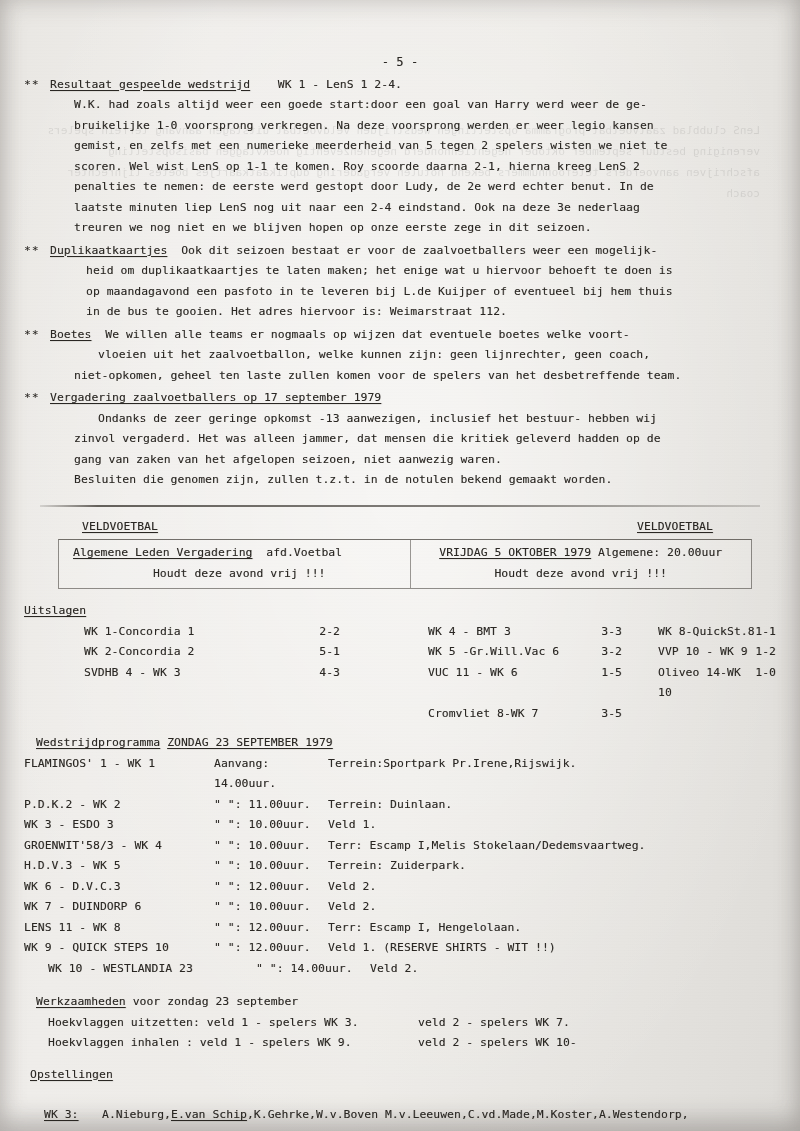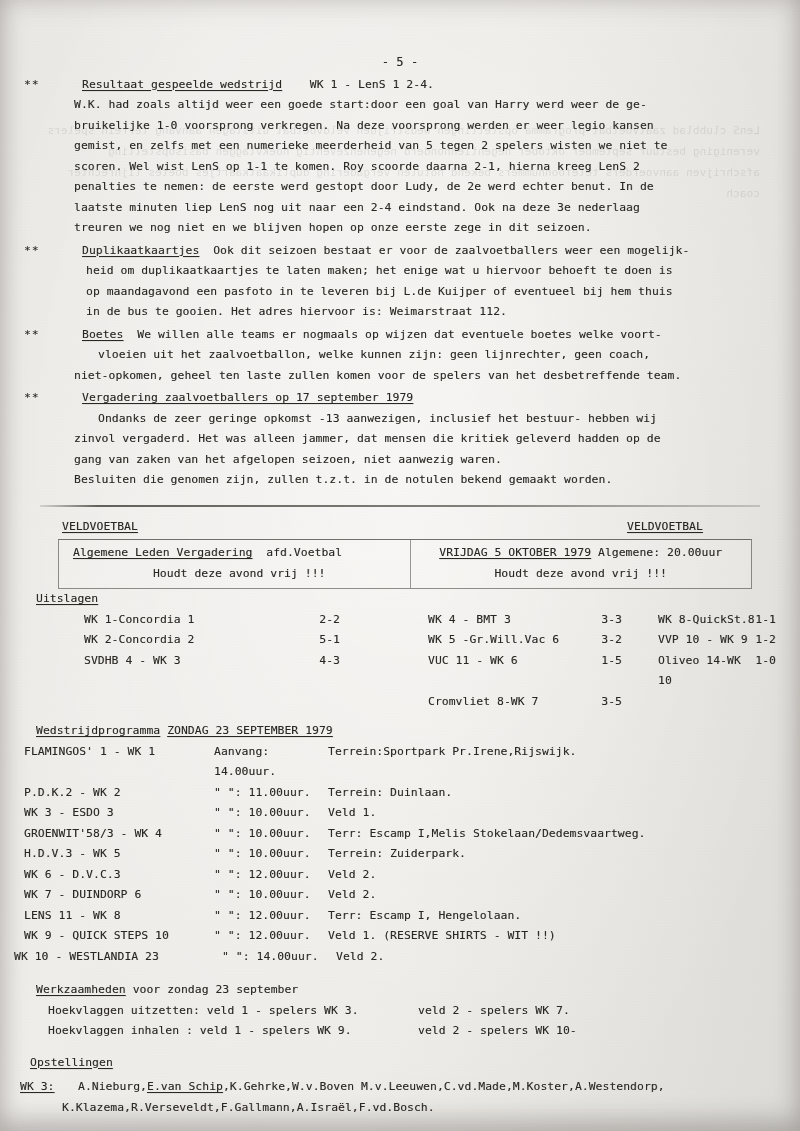--- a/index.html
+++ b/index.html
@@ -74,42 +74,42 @@
   .bullet-row{
     display:flex;
     align-items:flex-start;
     margin-top:2px;
   }
   .stars{
     width:26px;
     flex:0 0 26px;
     letter-spacing:1px;
   }
-  .btext{flex:1 1 auto;margin-left:32px;}
+  .btext{flex:1 1 auto;}
   u, .ul{
     text-decoration:underline;
     text-underline-offset:2px;
     text-decoration-thickness:from-font;
   }
   .body-line{
     padding-left:50px;
   }
   .indent-line{padding-left:74px;}
   .indent-line2{padding-left:62px;}
 
   
   .rule{
     margin:14px 40px 0 40px;
     height:2px;
     background:linear-gradient(90deg, rgba(70,65,60,.15), rgba(60,56,50,.78) 8%, rgba(60,56,50,.62) 60%, rgba(70,65,60,.22));
   }
   .vv-head{
     display:flex;
     margin:10px 0 0 0;
-    padding-left:62px;
+    padding-left:82px;
     align-items:flex-end;
   }
   .vv-head > div{flex:0 0 50%;}
   .vv-head .c2{padding-left:196px;}
   .annbox{
     margin:2px 48px 0 58px;
     border:1.5px solid rgba(60,56,50,.55);
     border-top-color:rgba(60,56,50,.7);
     display:flex;
     position:relative;
@@ -120,21 +120,21 @@
     padding:3px 4px 4px 4px;
     text-align:center;
   }
   .annbox .half.left{text-align:left;padding-left:14px;}
   .annbox .divider{
     width:0;border-left:1.5px solid rgba(60,56,50,.5);
   }
   .ann-l2{text-align:center;}
 
   
-  .uitslagen-hdr{padding-left:36px;margin-top:0;}
+  .uitslagen-hdr{padding-left:24px;margin-top:12px;}
   .res-grid{position:relative;}
   .res-row{display:flex;}
   .res-c1{flex:0 0 344px;padding-left:84px;}
   .res-c1 .sc{float:right;padding-right:88px;}
   .res-c2{flex:0 0 230px;}
   .res-c2 .sc{float:right;padding-right:36px;}
   .res-c3{flex:1 1 auto;}
   .res-c3 .sc{float:right;padding-right:24px;}
 
   
@@ -143,21 +143,21 @@
   .prog-match{flex:0 0 190px;}
   .prog-aanv{flex:0 0 114px;}
   .prog-loc{flex:1 1 auto;}
 
   .werk-hdr{padding-left:36px;margin-top:13px;}
   .werk-row{display:flex;padding-left:48px;align-items:center;}
   .werk-a{flex:0 0 370px;}
   .werk-b{flex:1 1 auto;}
 
   .ops-hdr{padding-left:30px;margin-top:11px;}
-  .ops-row{display:flex;padding-left:20px;margin-top:4px;}
+  .ops-row{display:flex;padding-left:44px;margin-top:20px;}
   .ops-team{flex:0 0 58px;}
   .ops-names{flex:1 1 auto;}
   .ops-cont{padding-left:62px;}
 </style>
 </head>
 <body>
 
 <div id="page">
   <div id="paper-tint"></div>
   <div id="bleed">LenS clubblad zaalvoetbal programma opstellingen wedstrijden veldvoetbal uitslagen aanvang terrein spelers vereniging bestuur september oktober negentienhonderd negenenzeventig hoekvlaggen basisopstelling afschrijven aanvoerders telefoonnummers bekend notulen vergadering duplikaatkaartjes boetes lijnrechter coach</div>
@@ -294,21 +294,21 @@
     <div class="prog-row">
         <span class="prog-match">LENS 11     - WK 8</span>
         <span class="prog-aanv">"    ": 12.00uur.</span>
         <span class="prog-loc">Terr: Escamp I, Hengelolaan.</span>
       </div>
     <div class="prog-row">
         <span class="prog-match">WK 9 - QUICK STEPS 10</span>
         <span class="prog-aanv">"    ": 12.00uur.</span>
         <span class="prog-loc">Veld 1.  (RESERVE SHIRTS - WIT !!)</span>
       </div>
-    <div class="prog-row" style="padding-left:14px">
+    <div class="prog-row" style="padding-left:48px">
         <span class="prog-match" style="flex:0 0 208px">WK 10 - WESTLANDIA 23</span>
         <span class="prog-aanv">"    ": 14.00uur.</span>
         <span class="prog-loc">Veld 2.</span>
       </div>
 
     <div class="werk-hdr"><span class="ul">Werkzaamheden</span> <span>voor zondag 23 september</span></div>
     <div class="werk-row">
         <span class="werk-a">Hoekvlaggen uitzetten:  veld 1 - spelers WK 3.</span>
         <span class="werk-b">veld 2 - spelers WK 7.</span>
       </div>

